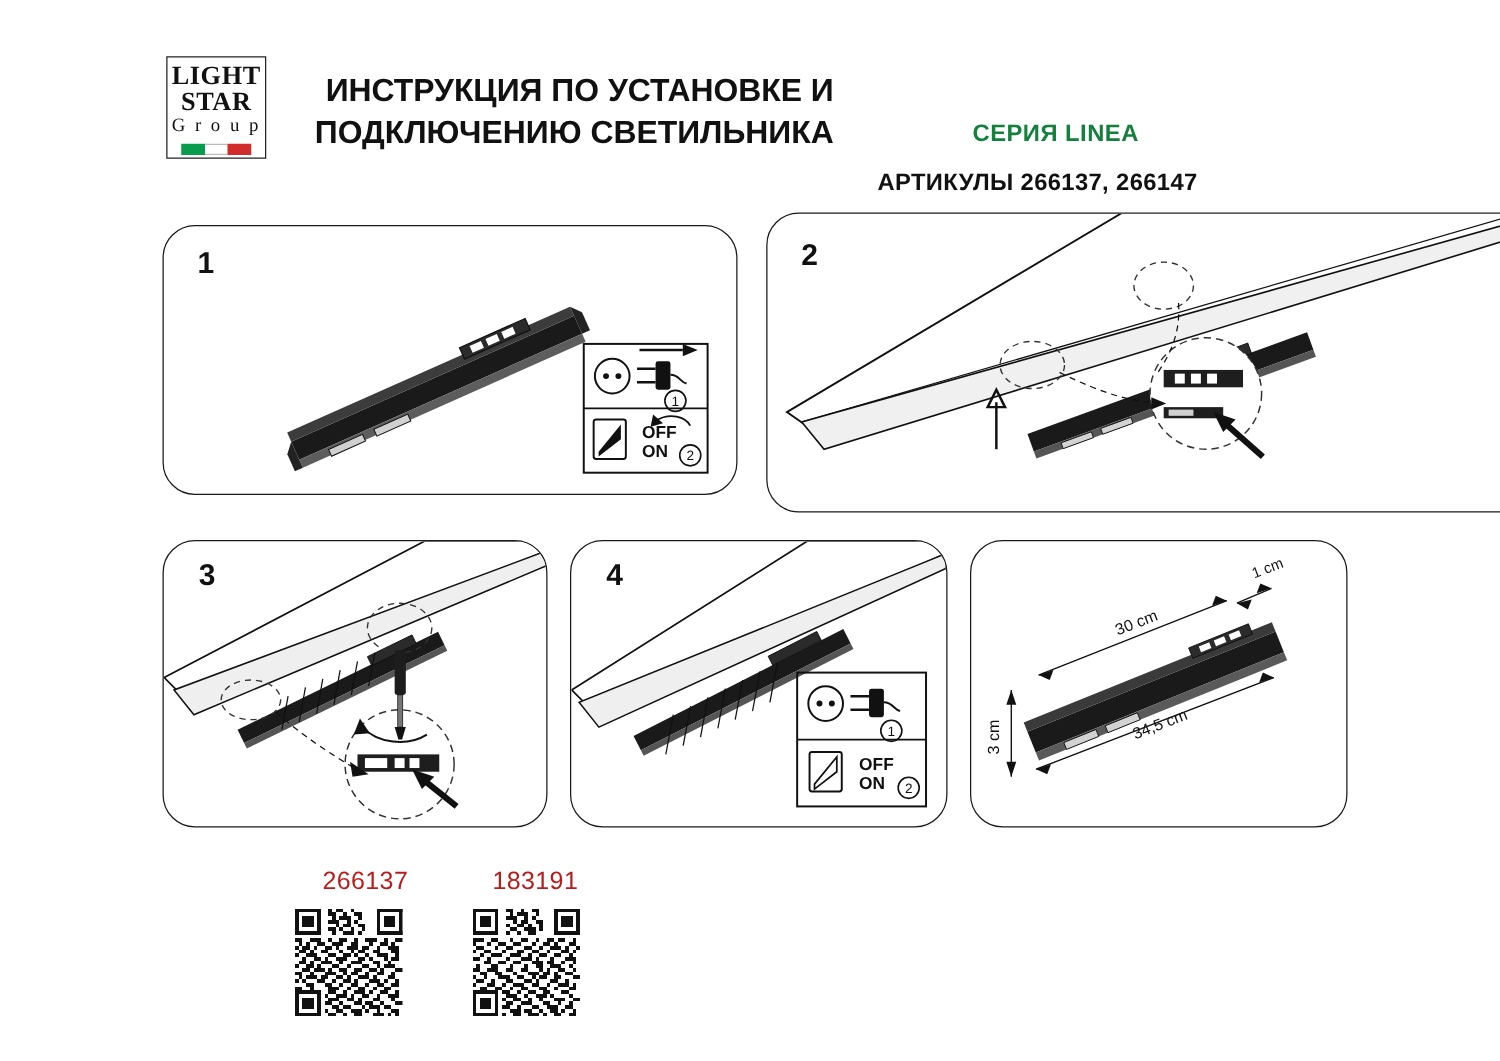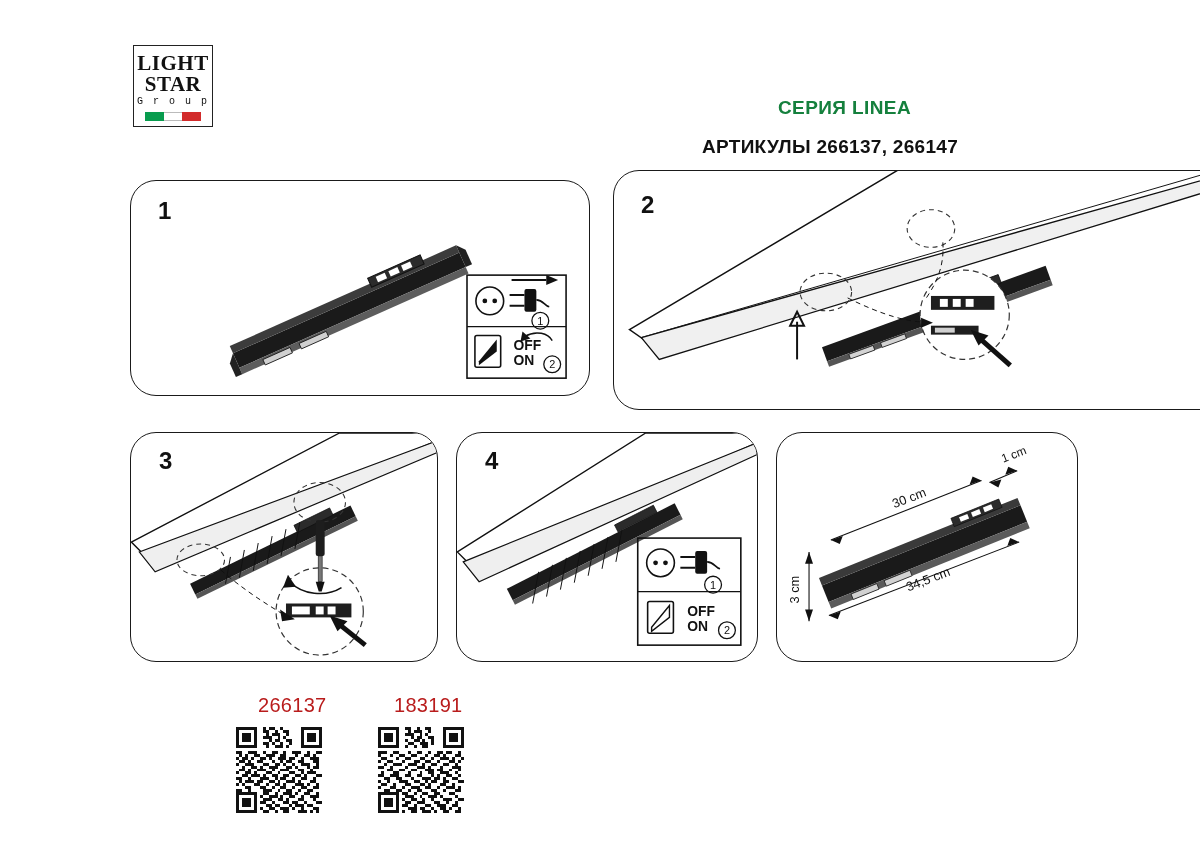--- a/index.html
+++ b/index.html
@@ -18,22 +18,22 @@
     position:absolute;left:133px;top:45px;width:80px;height:82px;
     border:1.5px solid #222;box-sizing:border-box;background:#fff;
     display:flex;flex-direction:column;justify-content:center;align-items:center;
     padding-top:2px;
   }
   .logo .l1,.logo .l2{
     font-family:"Liberation Serif", serif;
     font-weight:700;font-size:21px;line-height:21px;letter-spacing:.5px;color:#111;
   }
   .logo .l3{
-    font-family:Liberation Mono, monospace;
-    font-size:10px;letter-spacing:2px;color:#111;margin-top:1px;
+    font-family:Liberation Serif, serif;
+    font-size:15px;letter-spacing:2px;color:#111;margin-top:1px;
   }
   .flag{display:flex;width:56px;height:9px;margin-top:5px;}
   .flag i{flex:1;display:block;}
   .flag .g{background:#089c4e;}
   .flag .w{background:#ffffff;border-top:1px solid #bbb;border-bottom:1px solid #bbb;}
   .flag .r{background:#d22b2b;}
 
   .title{
     position:absolute;left:247px;top:57px;width:420px;
     font-size:25.5px;font-weight:700;line-height:33px;color:#111;
@@ -86,20 +86,21 @@
     <div class="l1">LIGHT</div>
     <div class="l2">STAR</div>
     <div class="l3">G r o u p</div>
     <div class="flag">
       <i class="g"></i>
         <i class="w"></i>
         <i class="r"></i>
     </div>
   </div>
 
+  <div class="title">ИНСТРУКЦИЯ ПО УСТАНОВКЕ И ПОДКЛЮЧЕНИЮ СВЕТИЛЬНИКА</div>
   <div class="series">СЕРИЯ LINEA</div>
   <div class="articles">АРТИКУЛЫ 266137, 266147</div>
 
   <div class="panel" id="p1">
     <div class="num">1</div>
     <svg class="art" viewBox="0 0 460 216">
 
       <g stroke="#111" stroke-width="1.4" fill="none">
         <path d="M75 228 L75 228"></path>
       </g>

